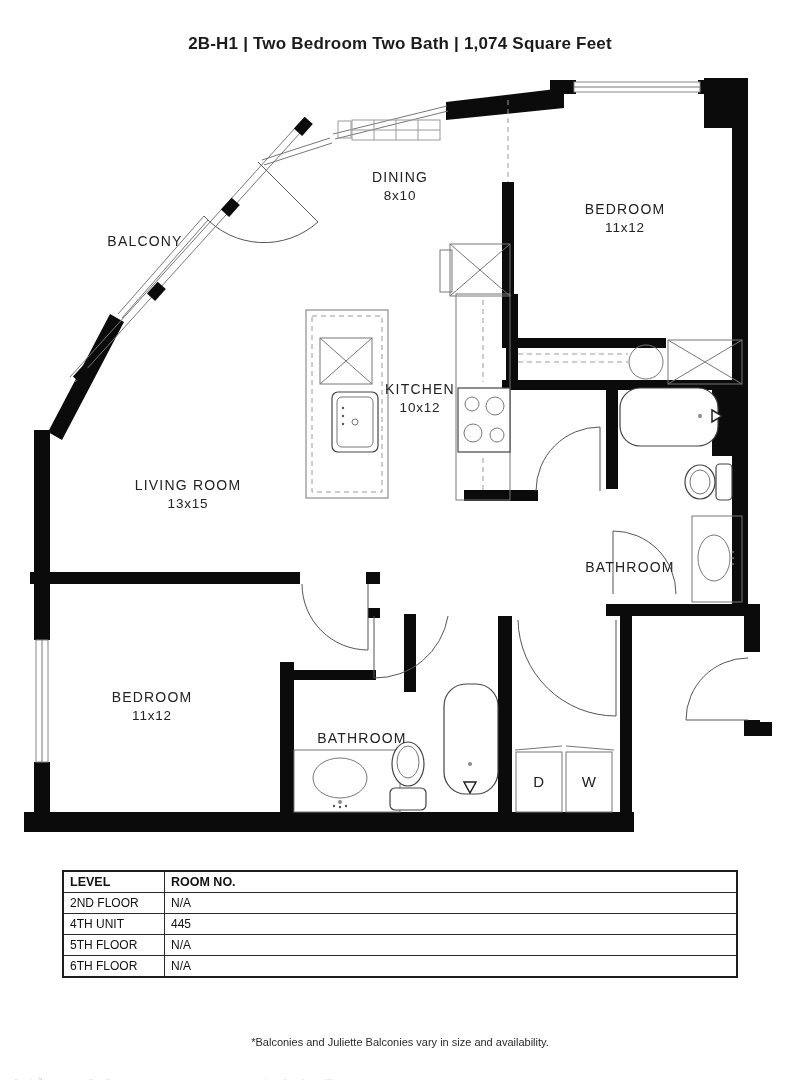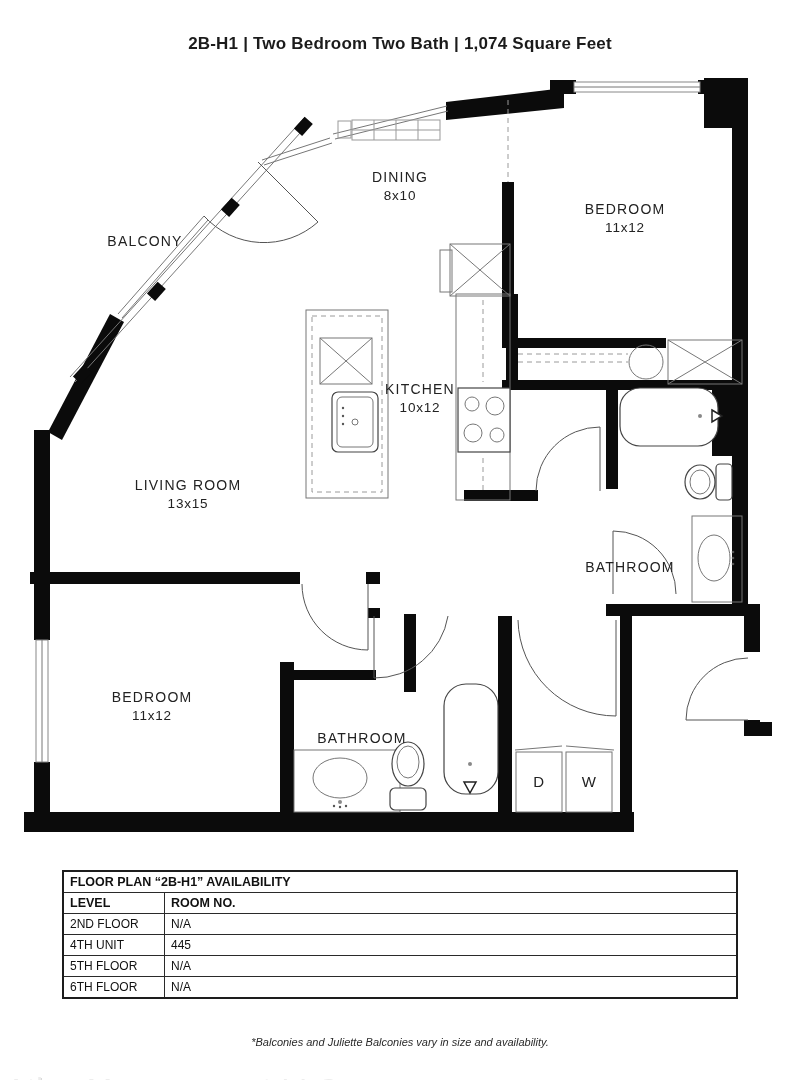--- a/index.html
+++ b/index.html
@@ -19,21 +19,21 @@
   .dash{stroke:#9a9a9a;stroke-width:1;fill:none;stroke-dasharray:5,4;}
   .avail-table{position:absolute;left:62px;top:870px;width:676px;border-collapse:collapse;
     border:2px solid #1d1d1d;font-size:12px;color:#111;}
   .avail-table td,.avail-table th{border:1px solid #2a2a2a;padding:2px 6px 3px 6px;height:15px;
     text-align:left;white-space:nowrap;}
   .avail-table th{font-weight:bold;font-size:12.5px;}
   .col-level{width:88px;}
   .watermark{position:absolute;left:6px;top:1072px;font-size:30px;letter-spacing:1px;
     color:#ededed;text-shadow:1px 1px 0 #d6d6d6;}
   .footnote{position:absolute;left:0;top:1036px;width:800px;text-align:center;
-    font-size:11px;font-style:italic;color:#2b2b2b;}
+    font-size:11px;color:#2b2b2b;}
 </style>
 </head>
 <body>
 
 <div class="page-title">2B-H1 | Two Bedroom Two Bath | 1,074 Square Feet</div>
 
 <svg id="plan-svg" width="800" height="792" viewBox="0 0 800 792" xmlns="http://www.w3.org/2000/svg">
 
   <polygon class="wall" points="446,38 564,24 564,44 446,56"></polygon>
   <rect class="wall" x="550" y="16" width="26" height="14"></rect>
@@ -235,23 +235,20 @@
   <text class="room-lbl" x="152" y="638" text-anchor="middle">BEDROOM</text>
   <text class="dim-lbl" x="152" y="656" text-anchor="middle">11x12</text>
   <text class="room-lbl" x="362" y="679" text-anchor="middle">BATHROOM</text>
   <text class="dw-lbl" x="539" y="723" text-anchor="middle">D</text>
   <text class="dw-lbl" x="589" y="723" text-anchor="middle">W</text>
 </svg>
 
 <table class="avail-table">
   <tbody>
     <tr>
-      <th colspan="2">FLOOR PLAN “2B-H1” AVAILABILITY</th>
-    </tr>
-    <tr>
       <th class="col-level">LEVEL</th>
       <th>ROOM NO.</th>
     </tr>
     <tr>
       <td>2ND FLOOR</td>
       <td>N/A</td>
     </tr>
     <tr>
       <td>4TH UNIT</td>
       <td>445</td>

